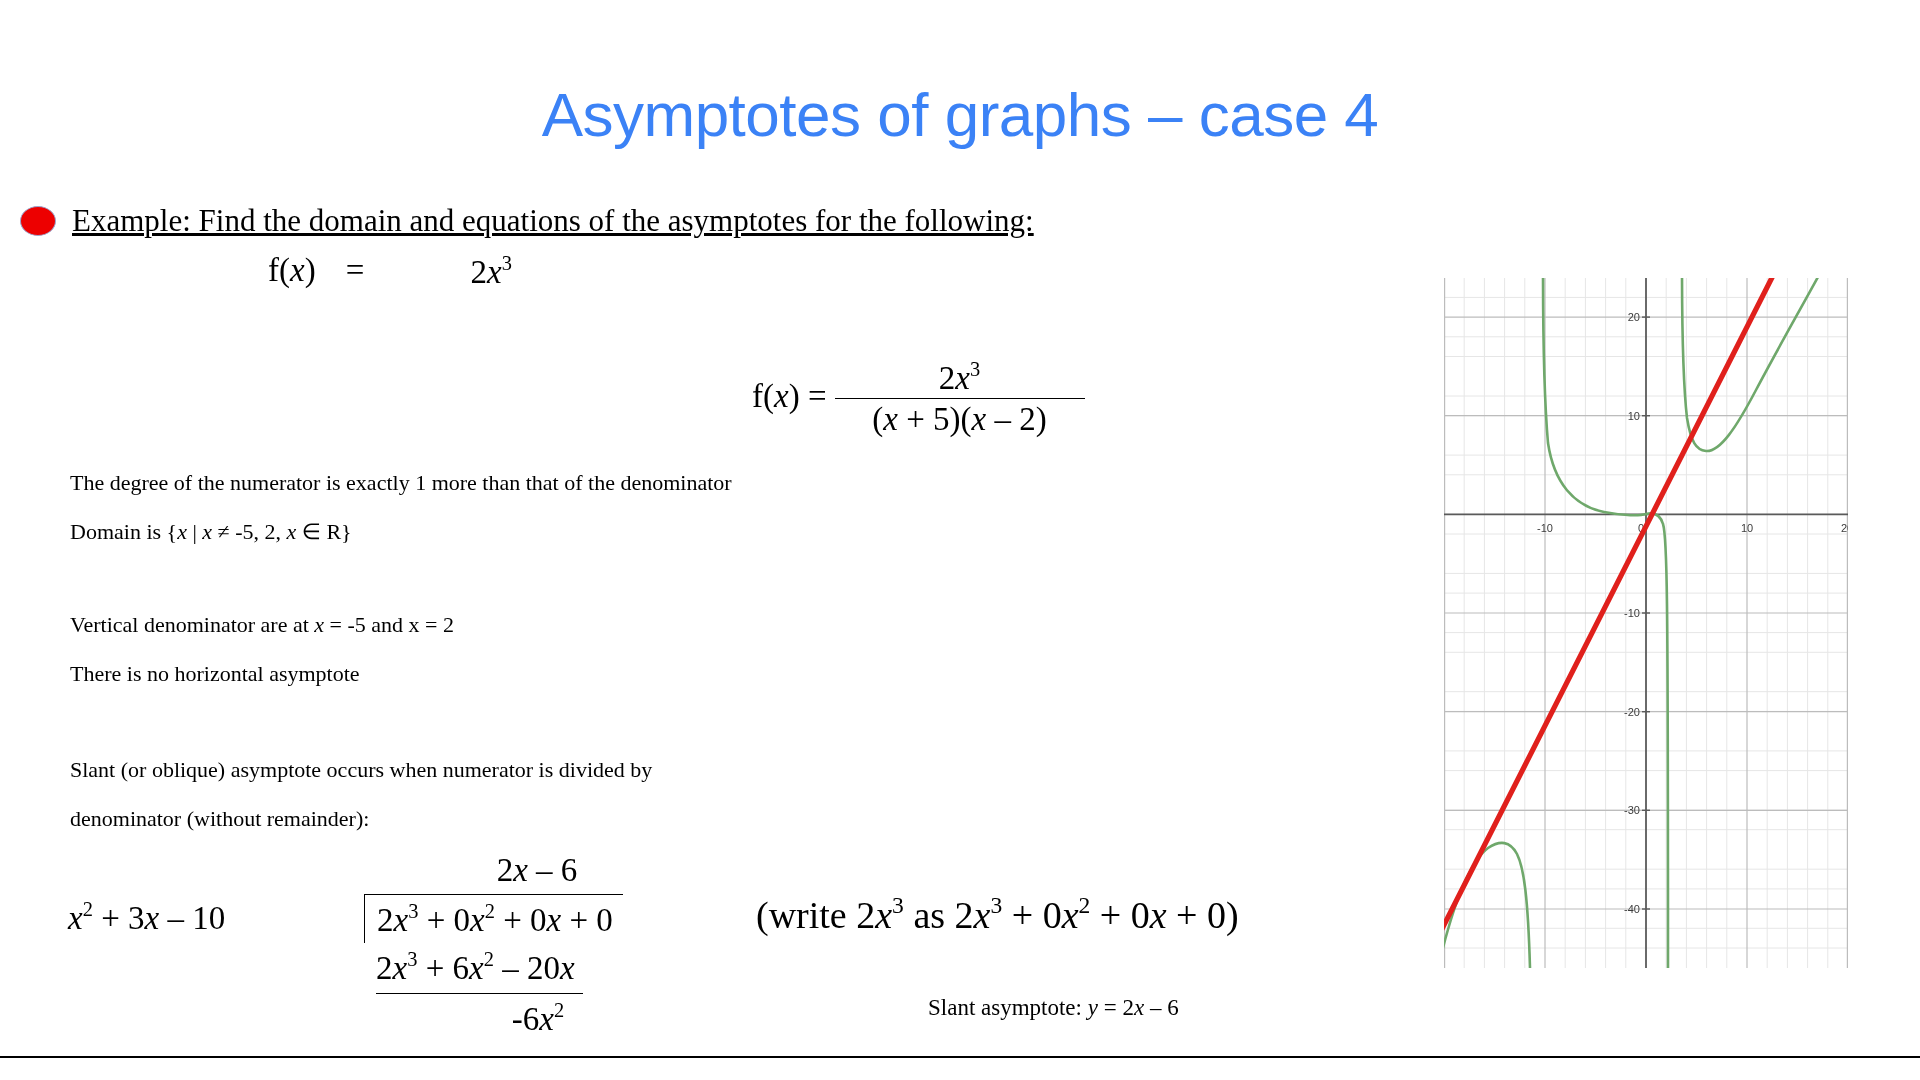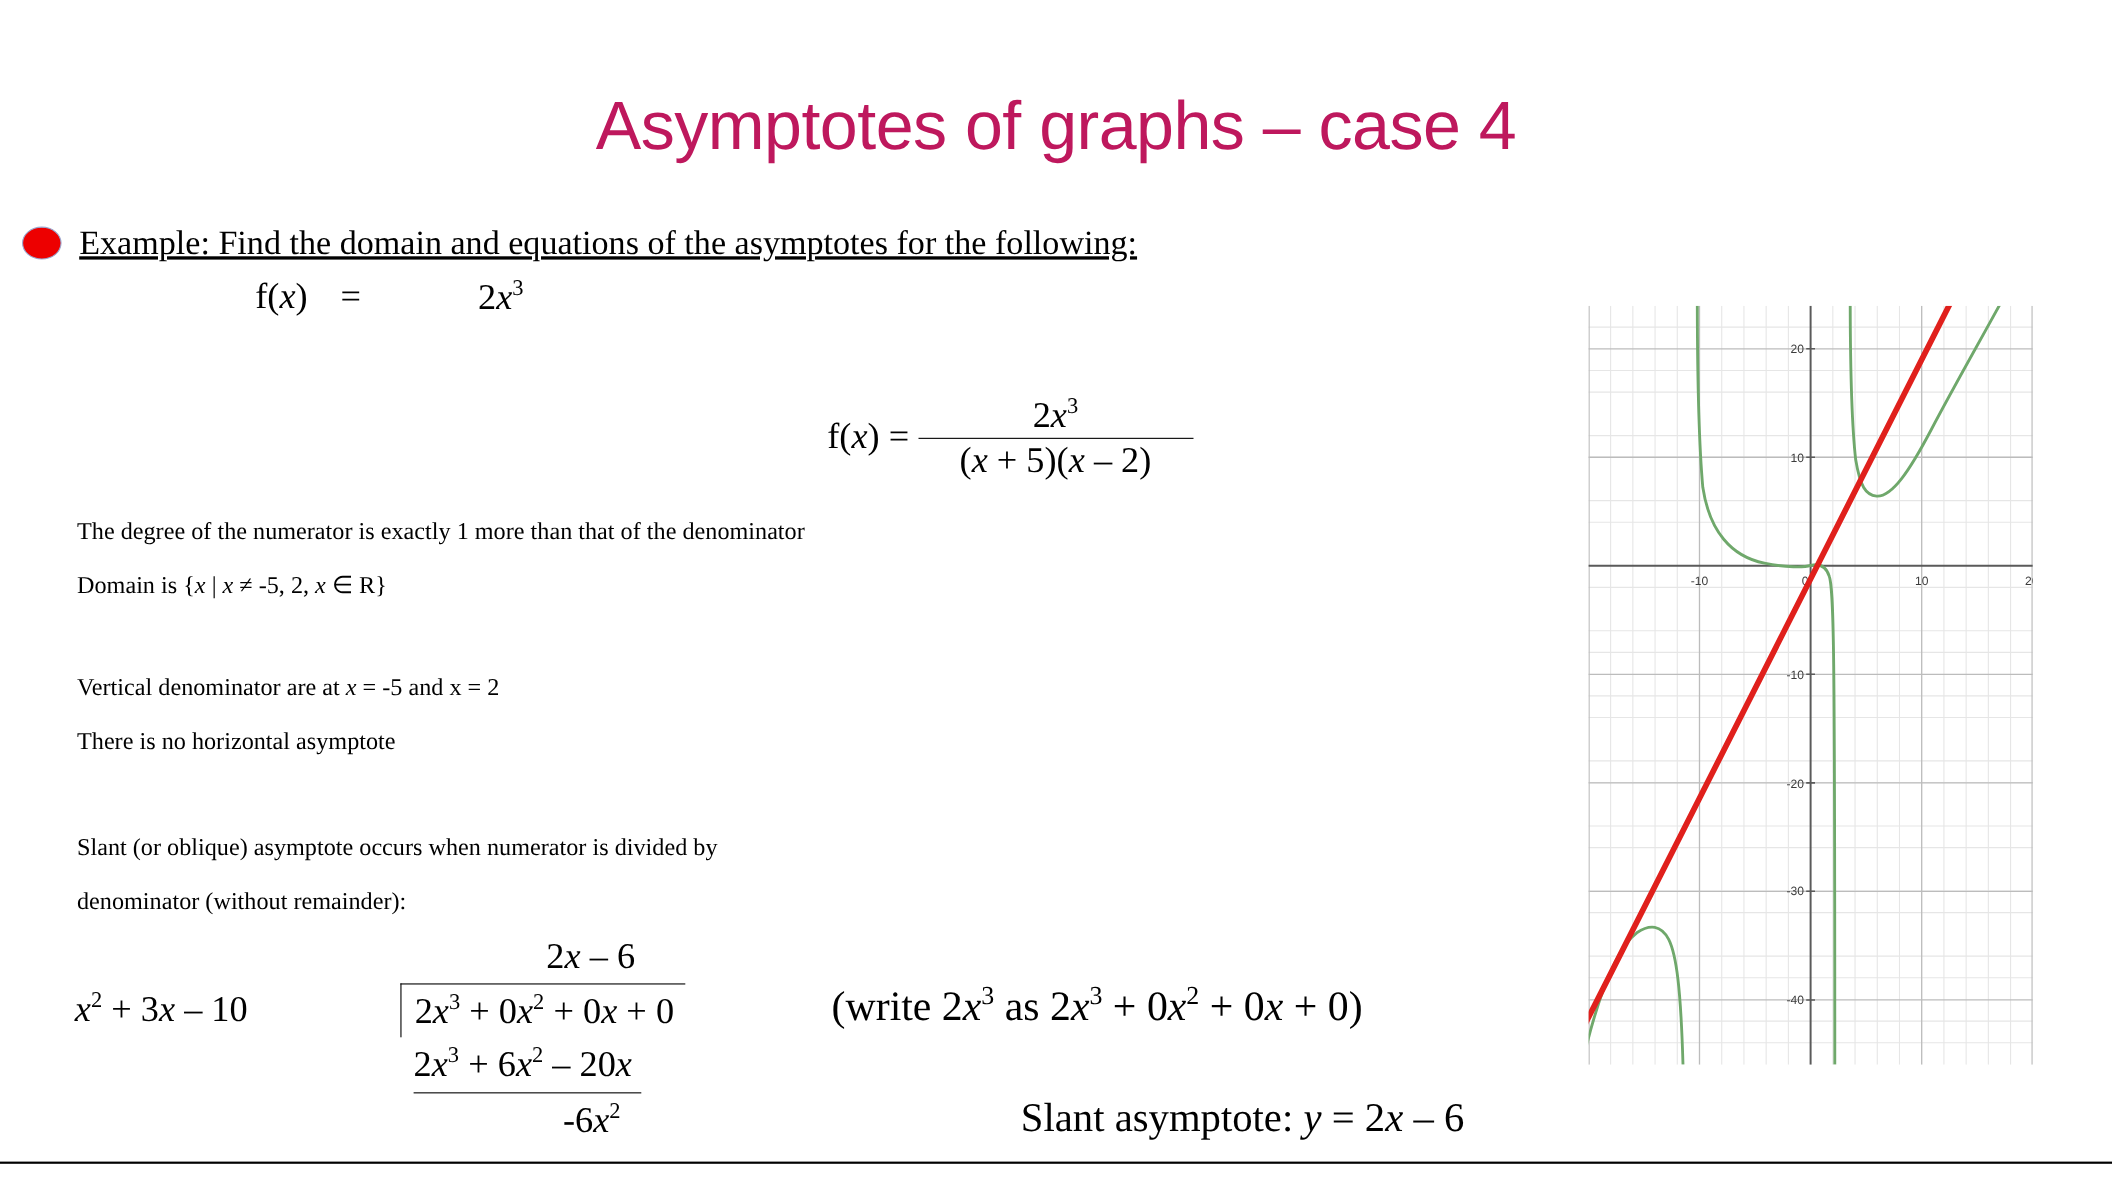--- a/index.html
+++ b/index.html
@@ -20,21 +20,21 @@
   #slide-title {
     position: absolute;
     left: 0;
     top: 78px;
     width: 1920px;
     text-align: center;
     font-family: "Liberation Sans", sans-serif;
     font-size: 62px;
     line-height: 74px;
     font-weight: 400;
-    color: #be185d;
+    color: #3b82f6;
     letter-spacing: -0.5px;
   }
 
   
   #body-block {
     position: absolute;
     left: 0;
     top: 196px;
     width: 1460px;
     font-size: 31px;
@@ -90,21 +90,21 @@
   }
 
   
   #equation-one {
     position: absolute;
     left: 232px;
     top: 252px;
     font-size: 33px;
     white-space: nowrap;
   }
-  #equation-one .lhs { margin-right: 30px; }
+  #equation-one .lhs { margin-right: 30px; margin-left: 36px; }
   #equation-one .eq { margin-right: 4px; }
   #equation-one .frac { min-width: 246px; }
 
   
   #equation-two {
     position: absolute;
     left: 752px;
     top: 360px;
     font-size: 33px;
     white-space: nowrap;
@@ -180,21 +180,21 @@
     position: absolute;
     left: 756px;
     top: 893px;
     font-size: 38px;
     white-space: nowrap;
   }
   #note-slant {
     position: absolute;
     left: 928px;
     top: 995px;
-    font-size: 37px;
+    font-size: 23px;
     white-space: nowrap;
   }
 
   
   #bottom-rule {
     position: absolute;
     left: 0;
     top: 1056px;
     width: 1920px;
     height: 2px;

